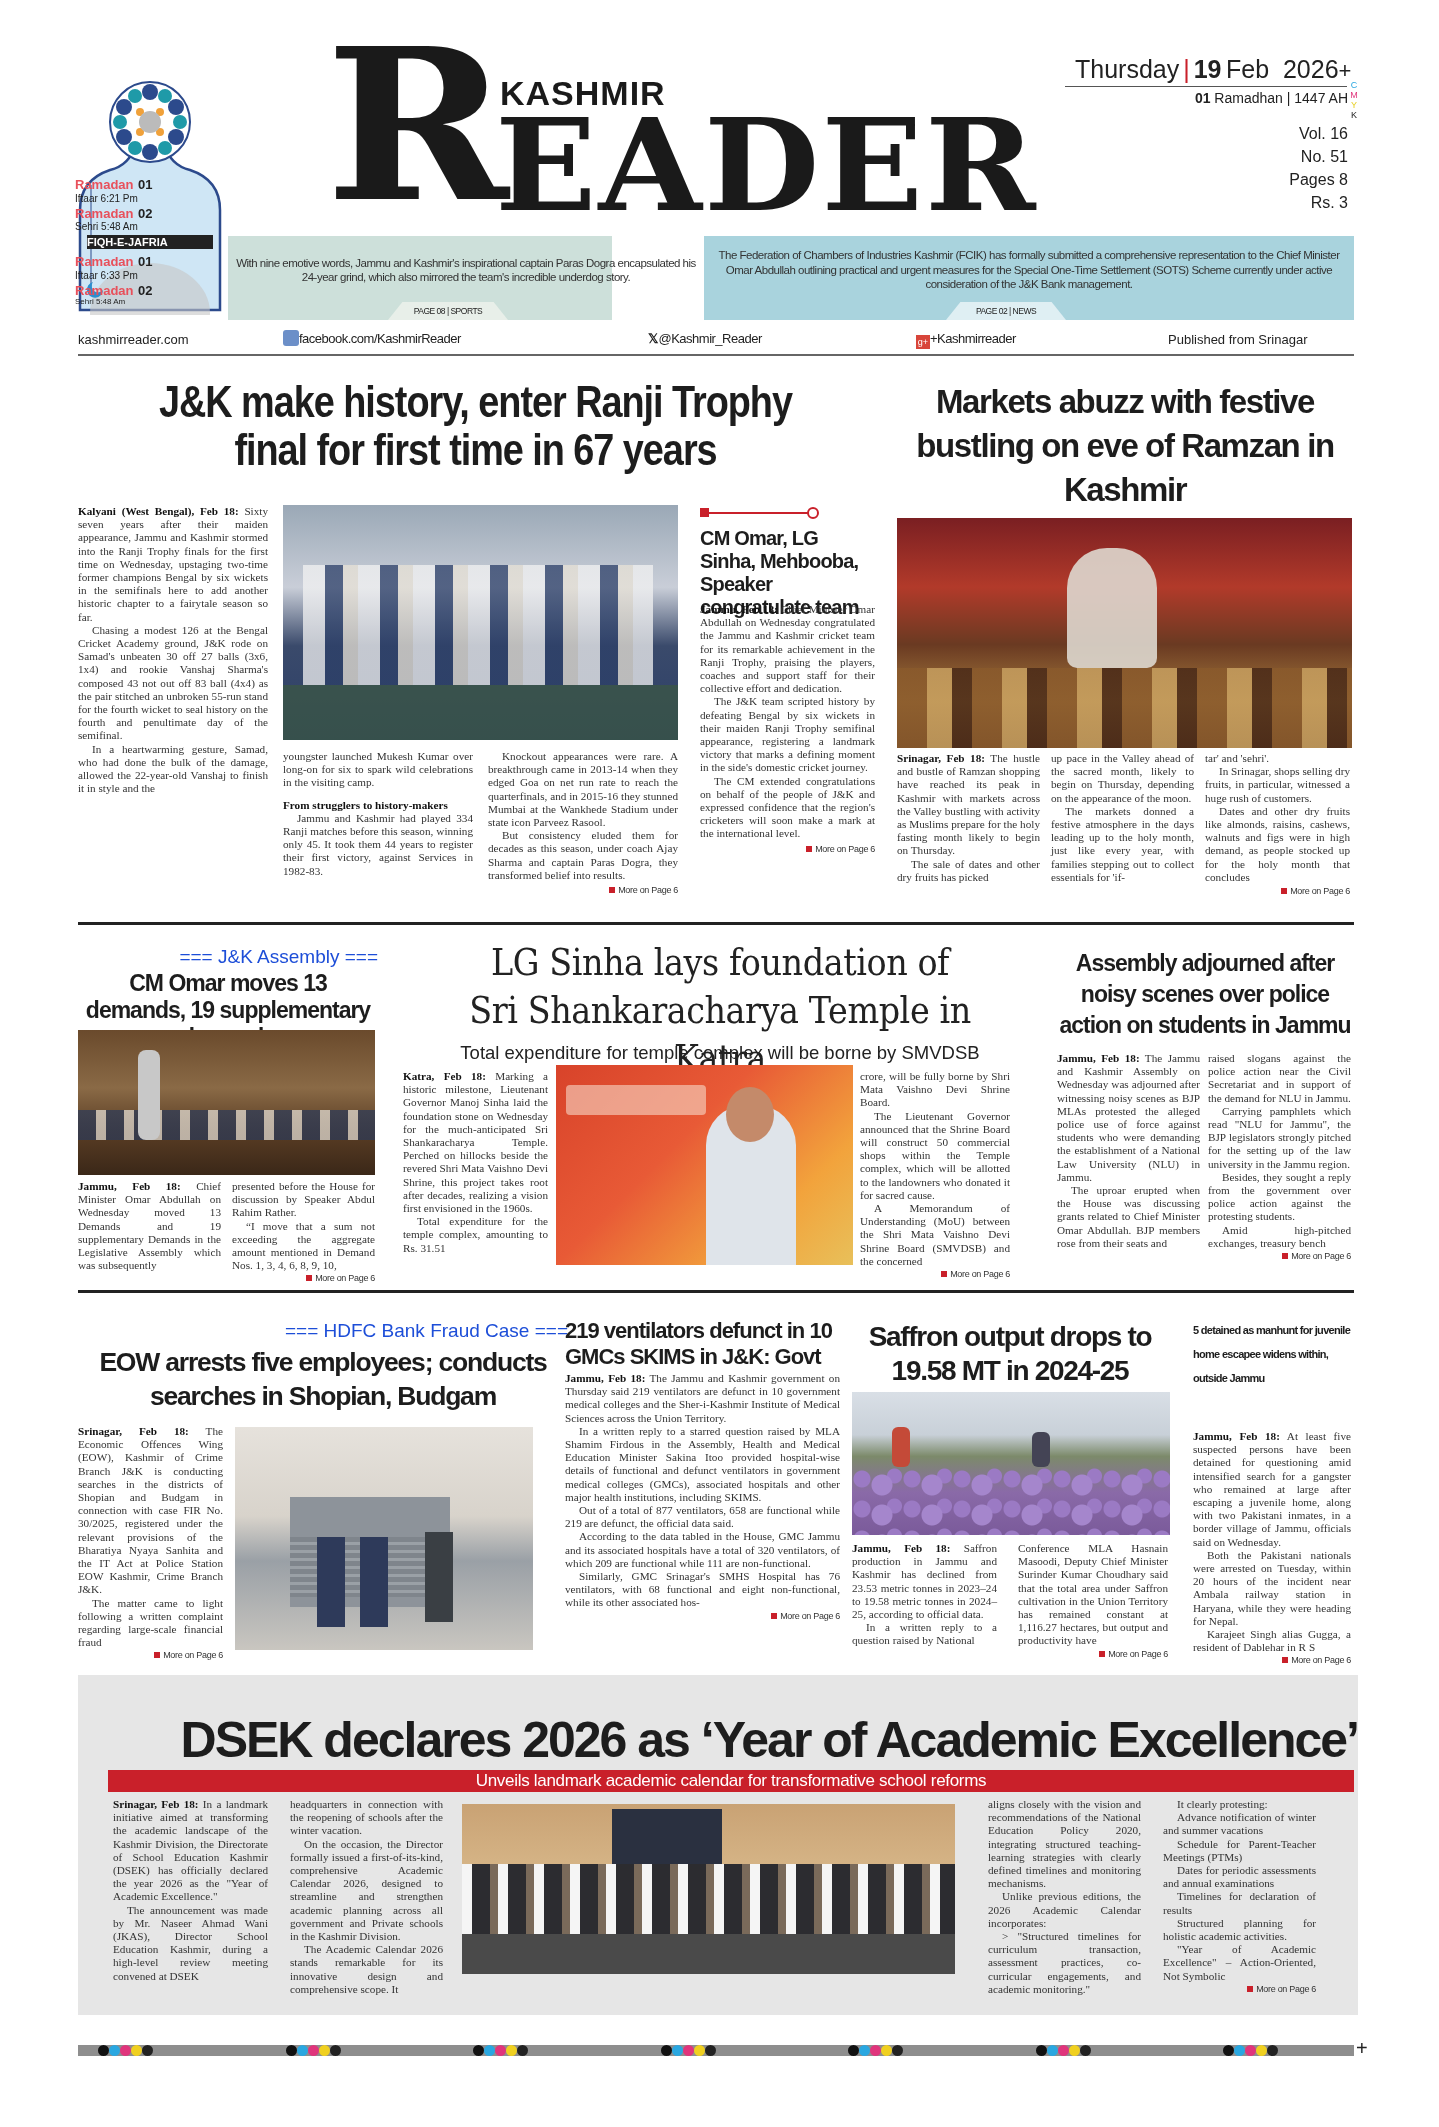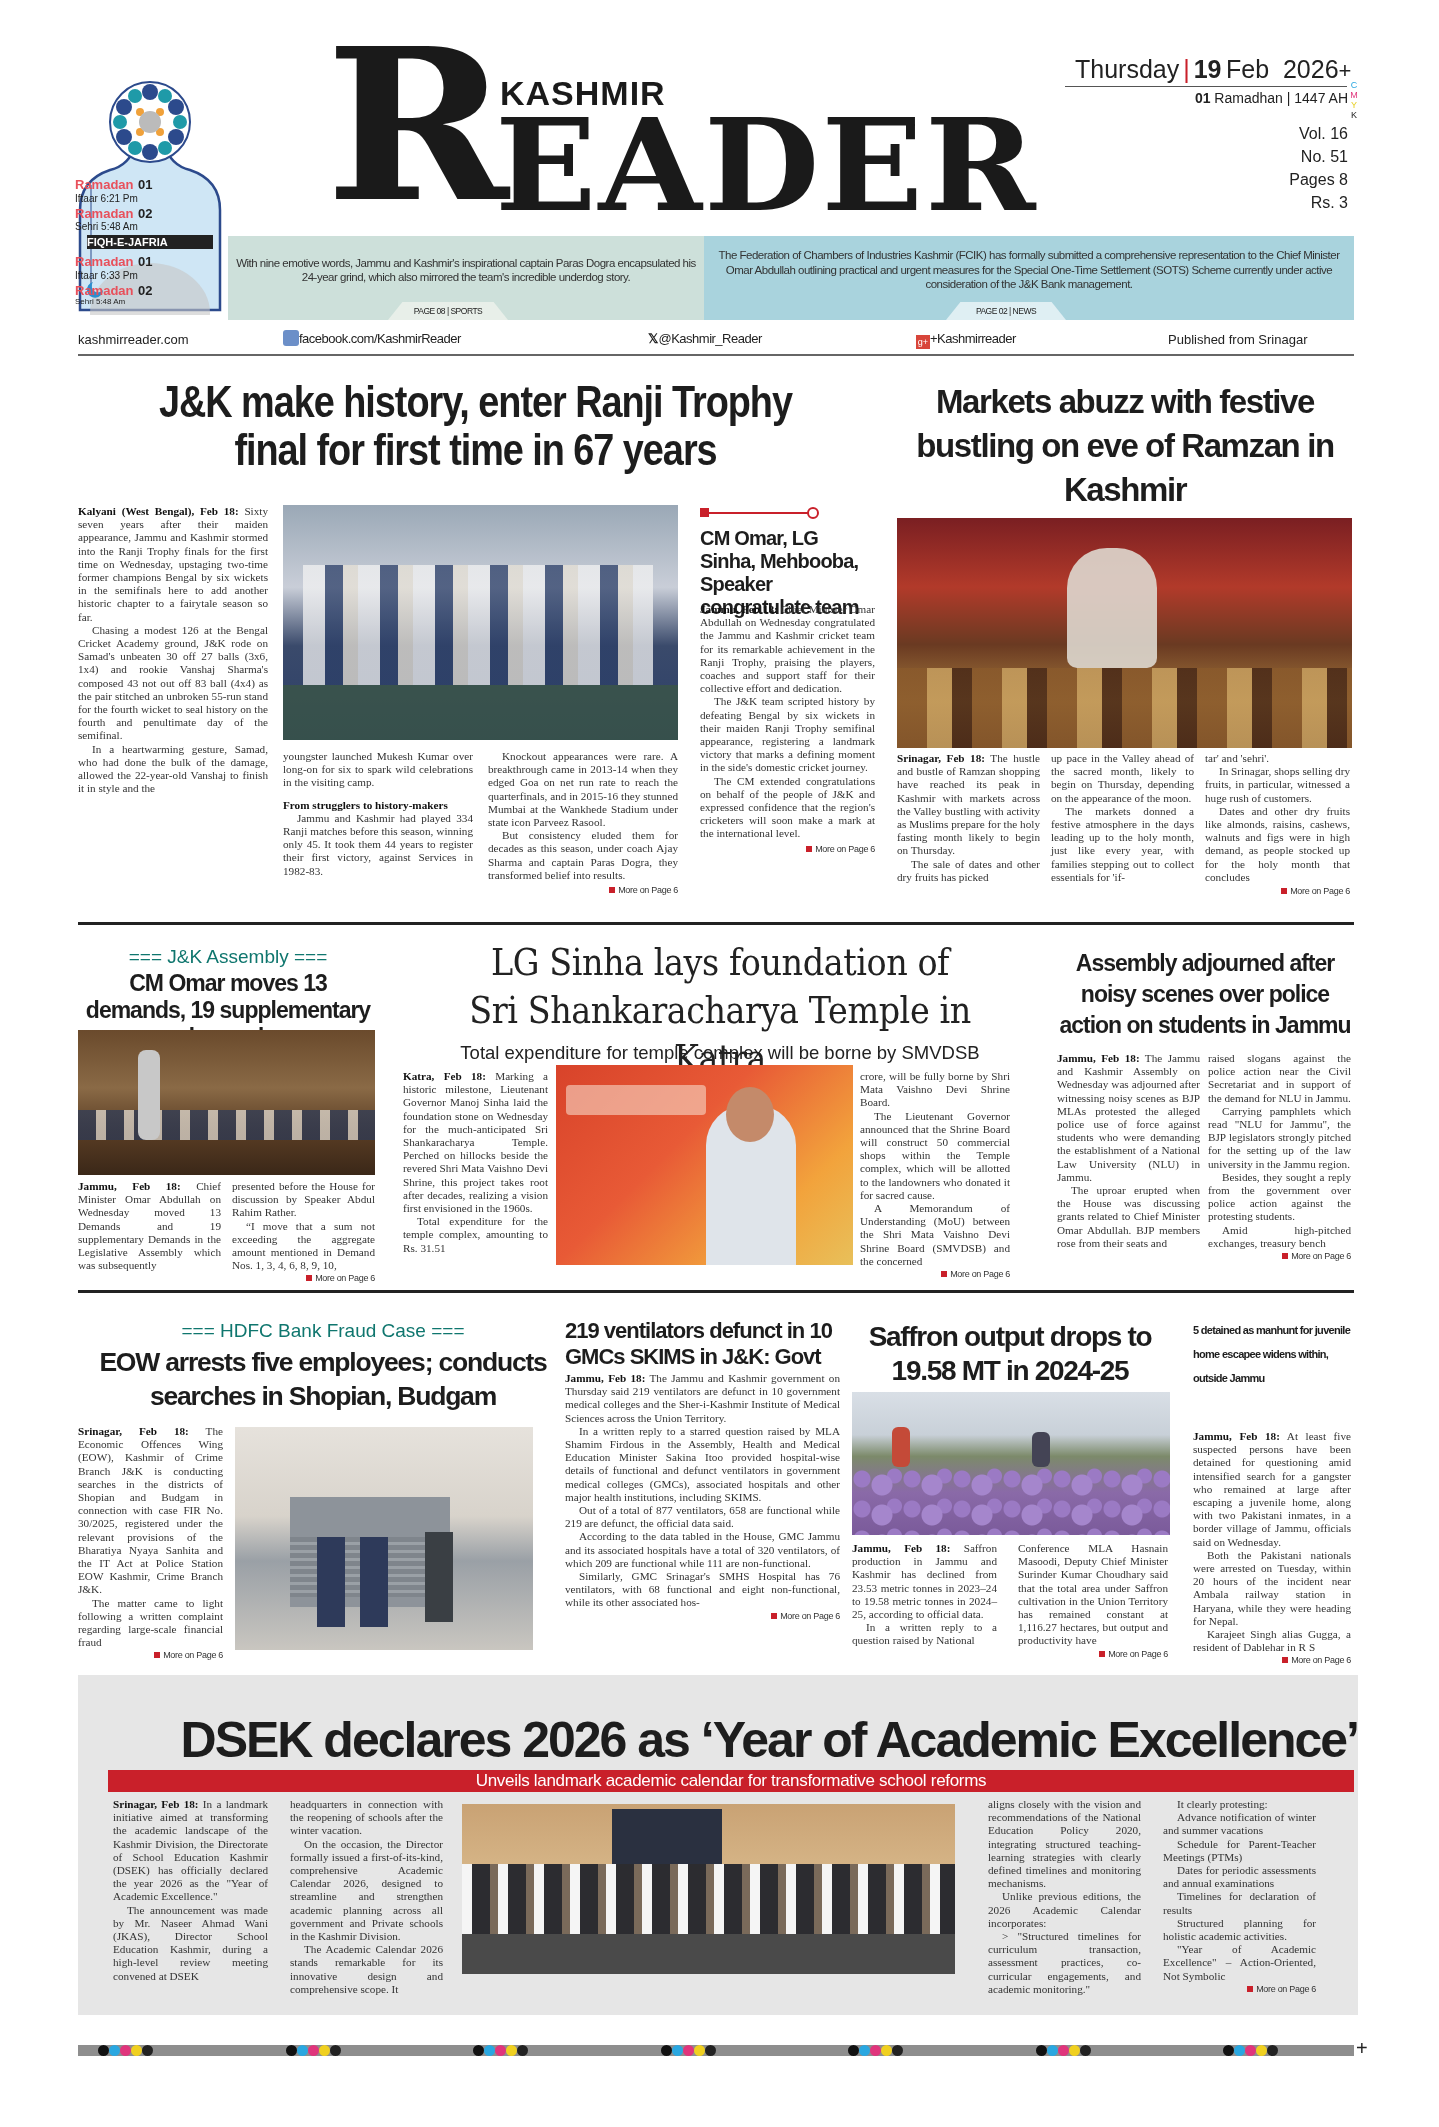--- a/index.html
+++ b/index.html
@@ -10,21 +10,21 @@
 .cond{font-family:"Liberation Sans",sans-serif;font-stretch:condensed;letter-spacing:-0.5px}
 .hl{font-family:"Liberation Sans",sans-serif;font-weight:bold;color:#1d1d1d;letter-spacing:-1.2px;line-height:1.08}
 .body{font-family:"Liberation Serif",serif;font-size:11.2px;line-height:13.2px;color:#333;text-align:justify;hyphens:auto}
 .body p{text-indent:14px}
 .body p.first{text-indent:0}
 .dl{font-weight:bold;color:#111}
 .more{font-family:"Liberation Sans",sans-serif;font-size:9px;color:#333;text-align:right;letter-spacing:-0.3px}
 .more::before{content:"";display:inline-block;width:6px;height:6px;background:#c9202a;margin-right:3px;vertical-align:0}
 .rule{position:absolute;height:3px;background:#222}
 .photo{position:absolute;overflow:hidden}
-.kicker{font-family:"Liberation Sans",sans-serif;color:#0f766e;font-size:19px;text-align:center}
+.kicker{font-family:"Liberation Sans",sans-serif;color:#1d4ed8;font-size:19px;text-align:right}
 .sub{font-family:"Liberation Sans",sans-serif}
 
 .masthead-r{font-family:"DejaVu Serif",serif;font-weight:bold;color:#1a1a1a}
 </style>
 </head>
 <body>
 
 <div class="abs" style="left:75px;top:75px;width:150px;height:240px;">
   <svg class="abs" style="left:0;top:0" width="150" height="240" viewBox="0 0 150 240">
     <path d="M5 235 L5 135 Q5 105 35 95 Q55 90 60 70 L90 70 Q95 90 115 95 Q145 105 145 135 L145 235 Z" fill="#cfe6f5" stroke="#2c4a8c" stroke-width="2.5"></path>
@@ -93,21 +93,21 @@
   <div style="color:#e8d028">Y</div>
   <div style="color:#222">K</div>
 </div>
 <div class="abs sans" style="left:1220px;top:122px;width:128px;text-align:right;font-size:16px;line-height:23px">
   <div>Vol. 16</div>
   <div>No. 51</div>
   <div>Pages 8</div>
   <div>Rs. 3</div>
 </div>
 
-<div class="abs" style="left:228px;top:236px;width:476px;height:84px;background:#cde0da">
+<div class="abs" style="left:228px;top:236px;width:384px;height:84px;background:#cde0da">
   <div class="abs cond" style="left:8px;top:20px;width:460px;font-size:11.5px;line-height:14px;text-align:center;color:#333">With nine emotive words, Jammu and Kashmir's inspirational captain Paras Dogra encapsulated his 24-year grind, which also mirrored the team's incredible underdog story.</div>
   <div class="abs cond" style="left:160px;top:66px;width:120px;height:18px;background:#e8efe9;font-size:8.5px;text-align:center;line-height:18px;clip-path:polygon(12% 0,88% 0,100% 100%,0 100%)">PAGE 08 | SPORTS</div>
 </div>
 <div class="abs" style="left:704px;top:236px;width:650px;height:84px;background:#a9d3dd">
   <div class="abs cond" style="left:14px;top:12px;width:622px;font-size:11.5px;line-height:14.5px;text-align:center;color:#333">The Federation of Chambers of Industries Kashmir (FCIK) has formally submitted a comprehensive representation to the Chief Minister Omar Abdullah outlining practical and urgent measures for the Special One-Time Settlement (SOTS) Scheme currently under active consideration of the J&amp;K Bank management.</div>
   <div class="abs cond" style="left:242px;top:66px;width:120px;height:18px;background:#dfeff3;font-size:8.5px;text-align:center;line-height:18px;clip-path:polygon(12% 0,88% 0,100% 100%,0 100%)">PAGE 02 | NEWS</div>
 </div>
 
 <div class="abs sans" style="left:78px;top:328px;width:1276px;height:24px;font-size:13px;color:#222">
   <span class="abs" style="left:0;top:4px">kashmirreader.com</span>

